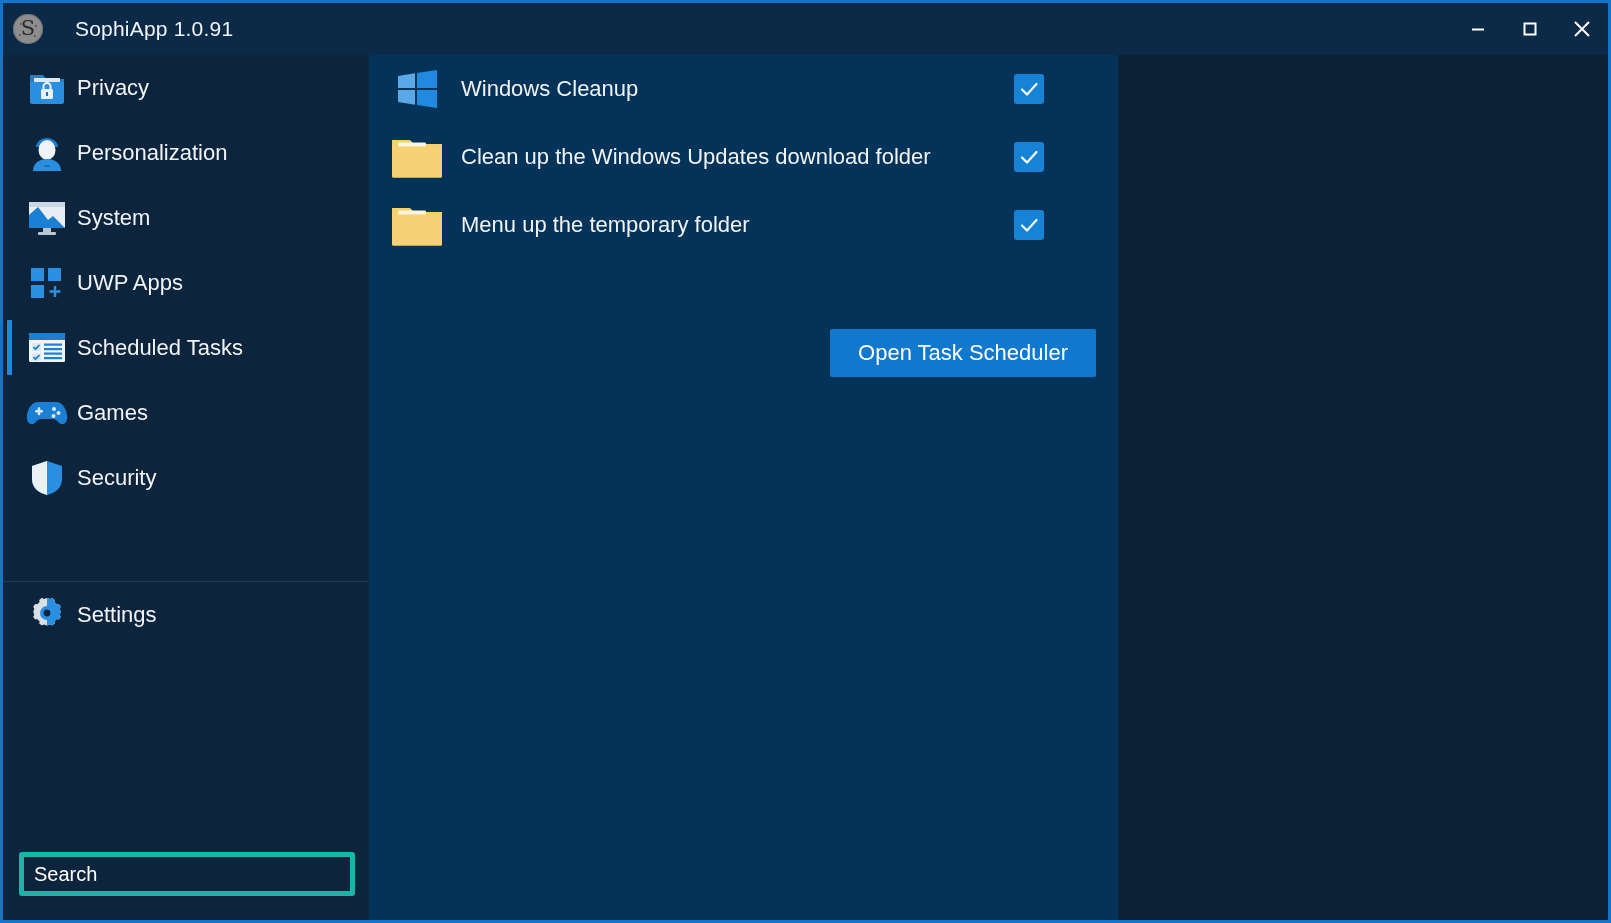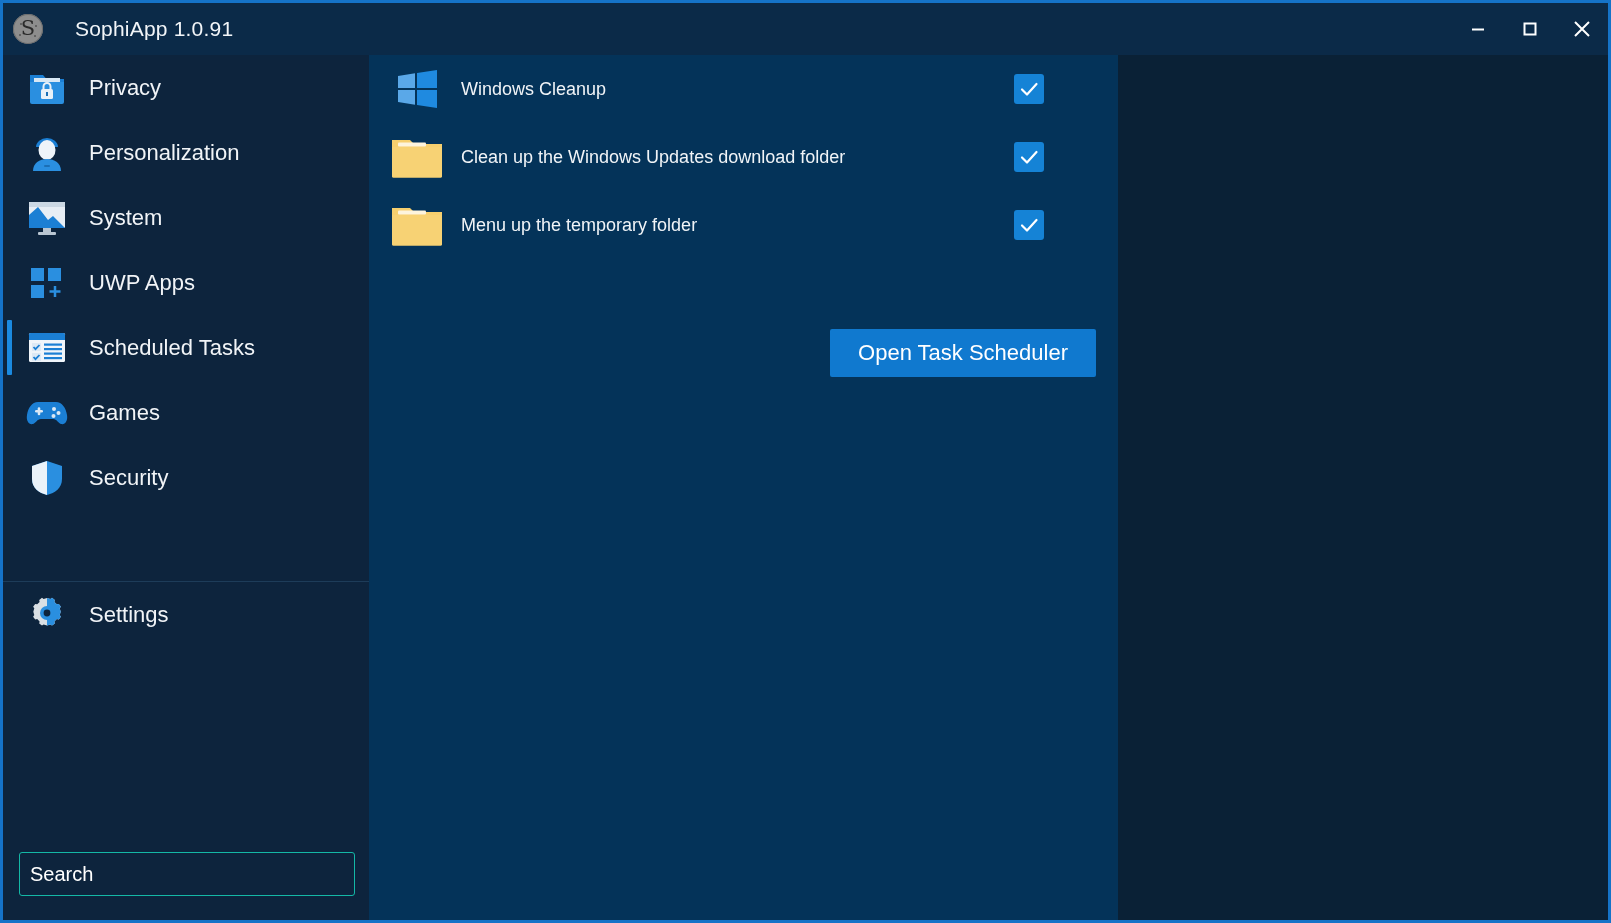--- a/index.html
+++ b/index.html
@@ -126,21 +126,21 @@
     height: 44px;
     margin-left: 22px;
     flex: 0 0 auto;
     display: flex;
     align-items: center;
     justify-content: center;
   }
   .nav-label {
     color: #f1f4f7;
     font-size: 22px;
-    margin-left: 20px;
+    margin-left: 8px;
     white-space: nowrap;
   }
   #nav-divider {
     position: absolute;
     left: 0;
     top: 526px;
     width: 366px;
     height: 1px;
     background: #1d3c59;
   }
@@ -156,21 +156,21 @@
     position: absolute;
     left: 16px;
     bottom: 27px;
     width: 336px;
   }
   #search-input {
     box-sizing: border-box;
     width: 336px;
     height: 44px;
     background: #0d243d;
-    border: 1px solid #14b8a6;
+    border: 5px solid #14b8a6;
     border-radius: 3px;
     color: #ffffff;
     font-size: 20px;
     font-family: "Liberation Sans", sans-serif;
     padding: 0 10px;
     outline: none;
   }
   #search-input::placeholder { color: #ffffff; opacity: 1; }
 
   
@@ -205,21 +205,21 @@
     width: 56px;
     height: 48px;
     margin-left: 20px;
     flex: 0 0 auto;
     display: flex;
     align-items: center;
     justify-content: center;
   }
   .opt-label {
     color: #f1f4f7;
-    font-size: 18px;
+    font-size: 22px;
     line-height: 28px;
     margin-left: 16px;
     width: 470px;
     flex: 0 0 auto;
   }
   .opt-check {
     margin-left: auto;
     margin-right: 52px;
     width: 30px;
     height: 30px;

